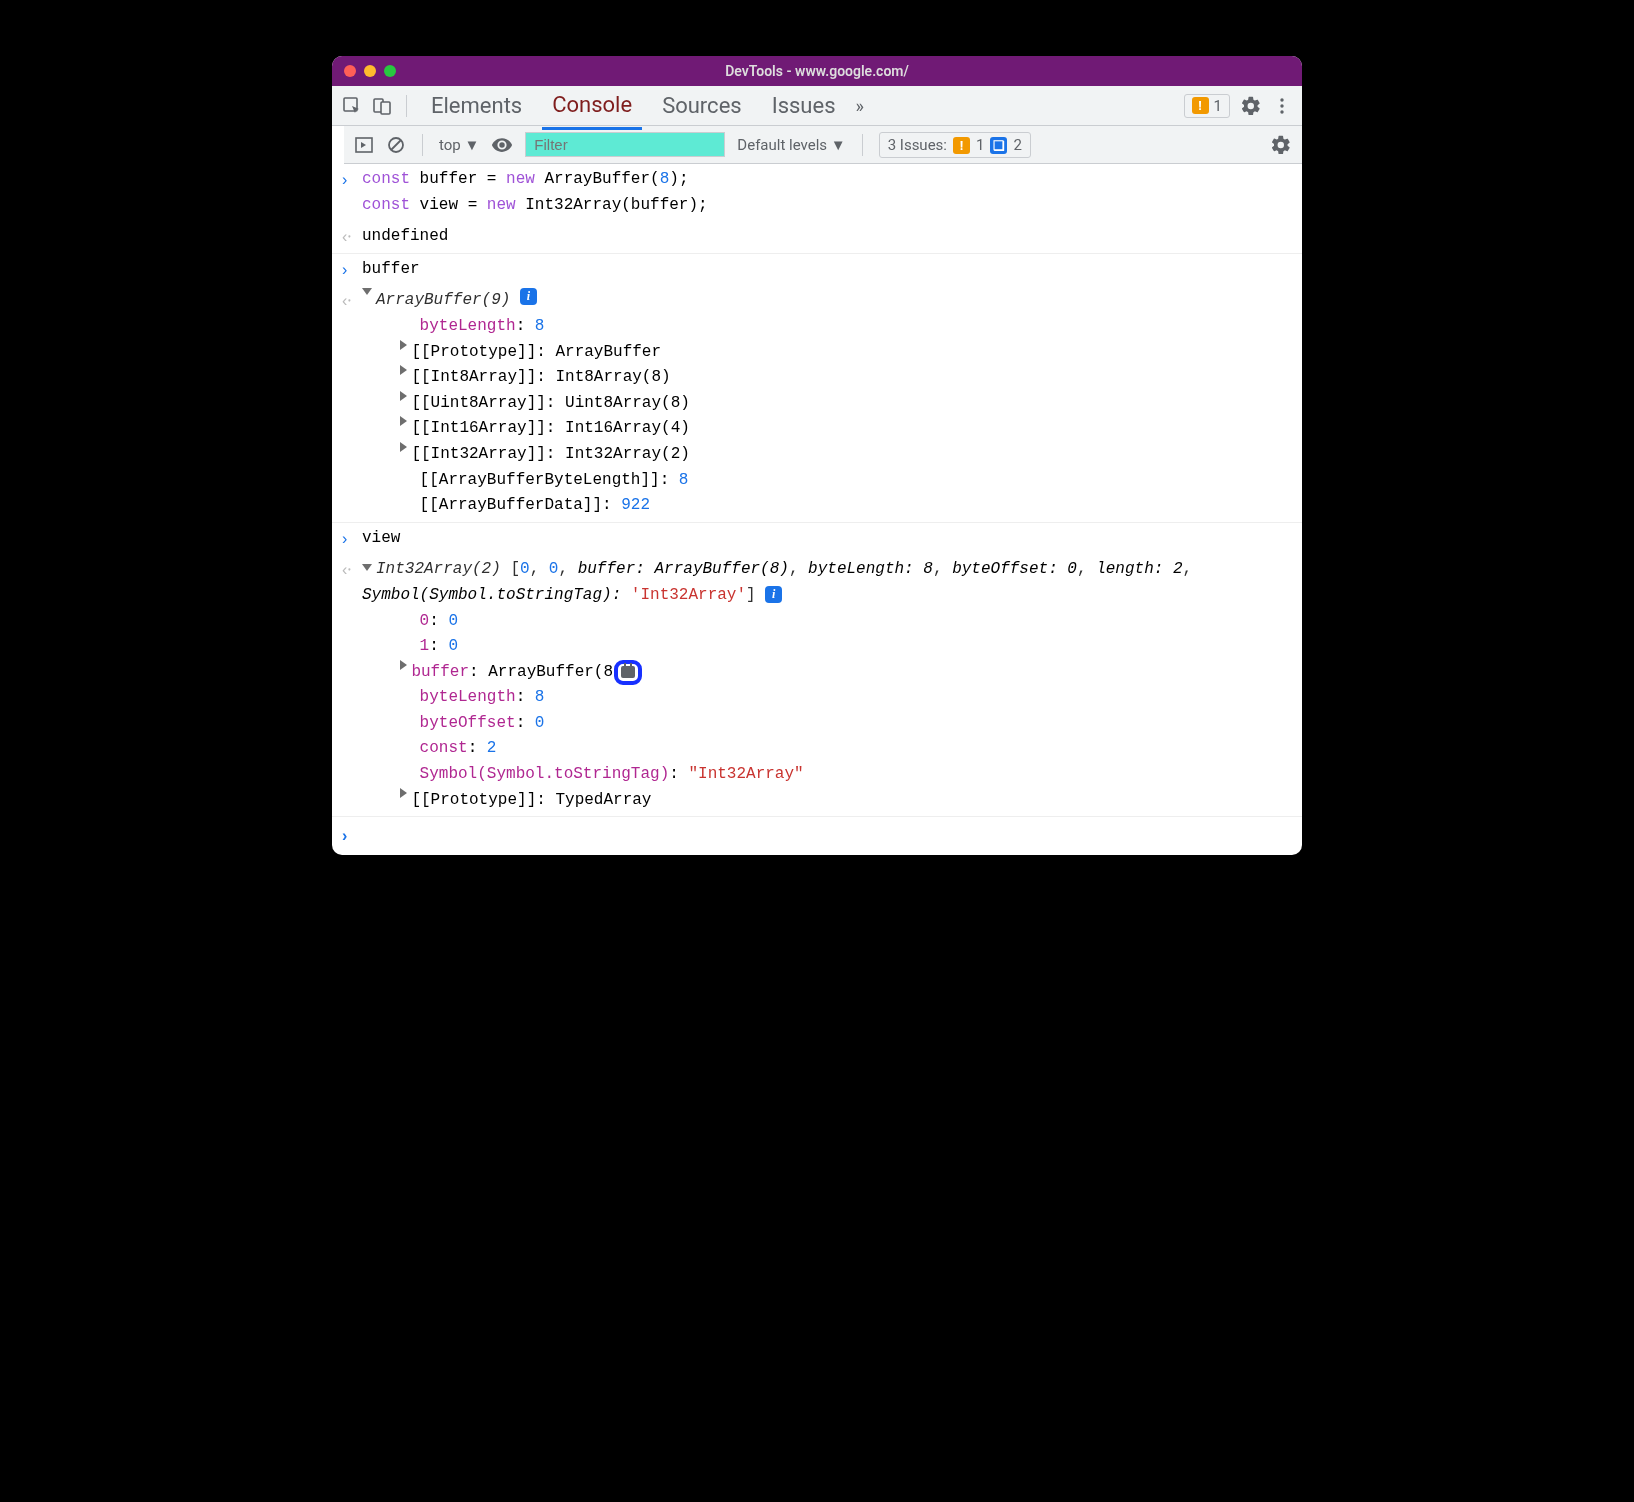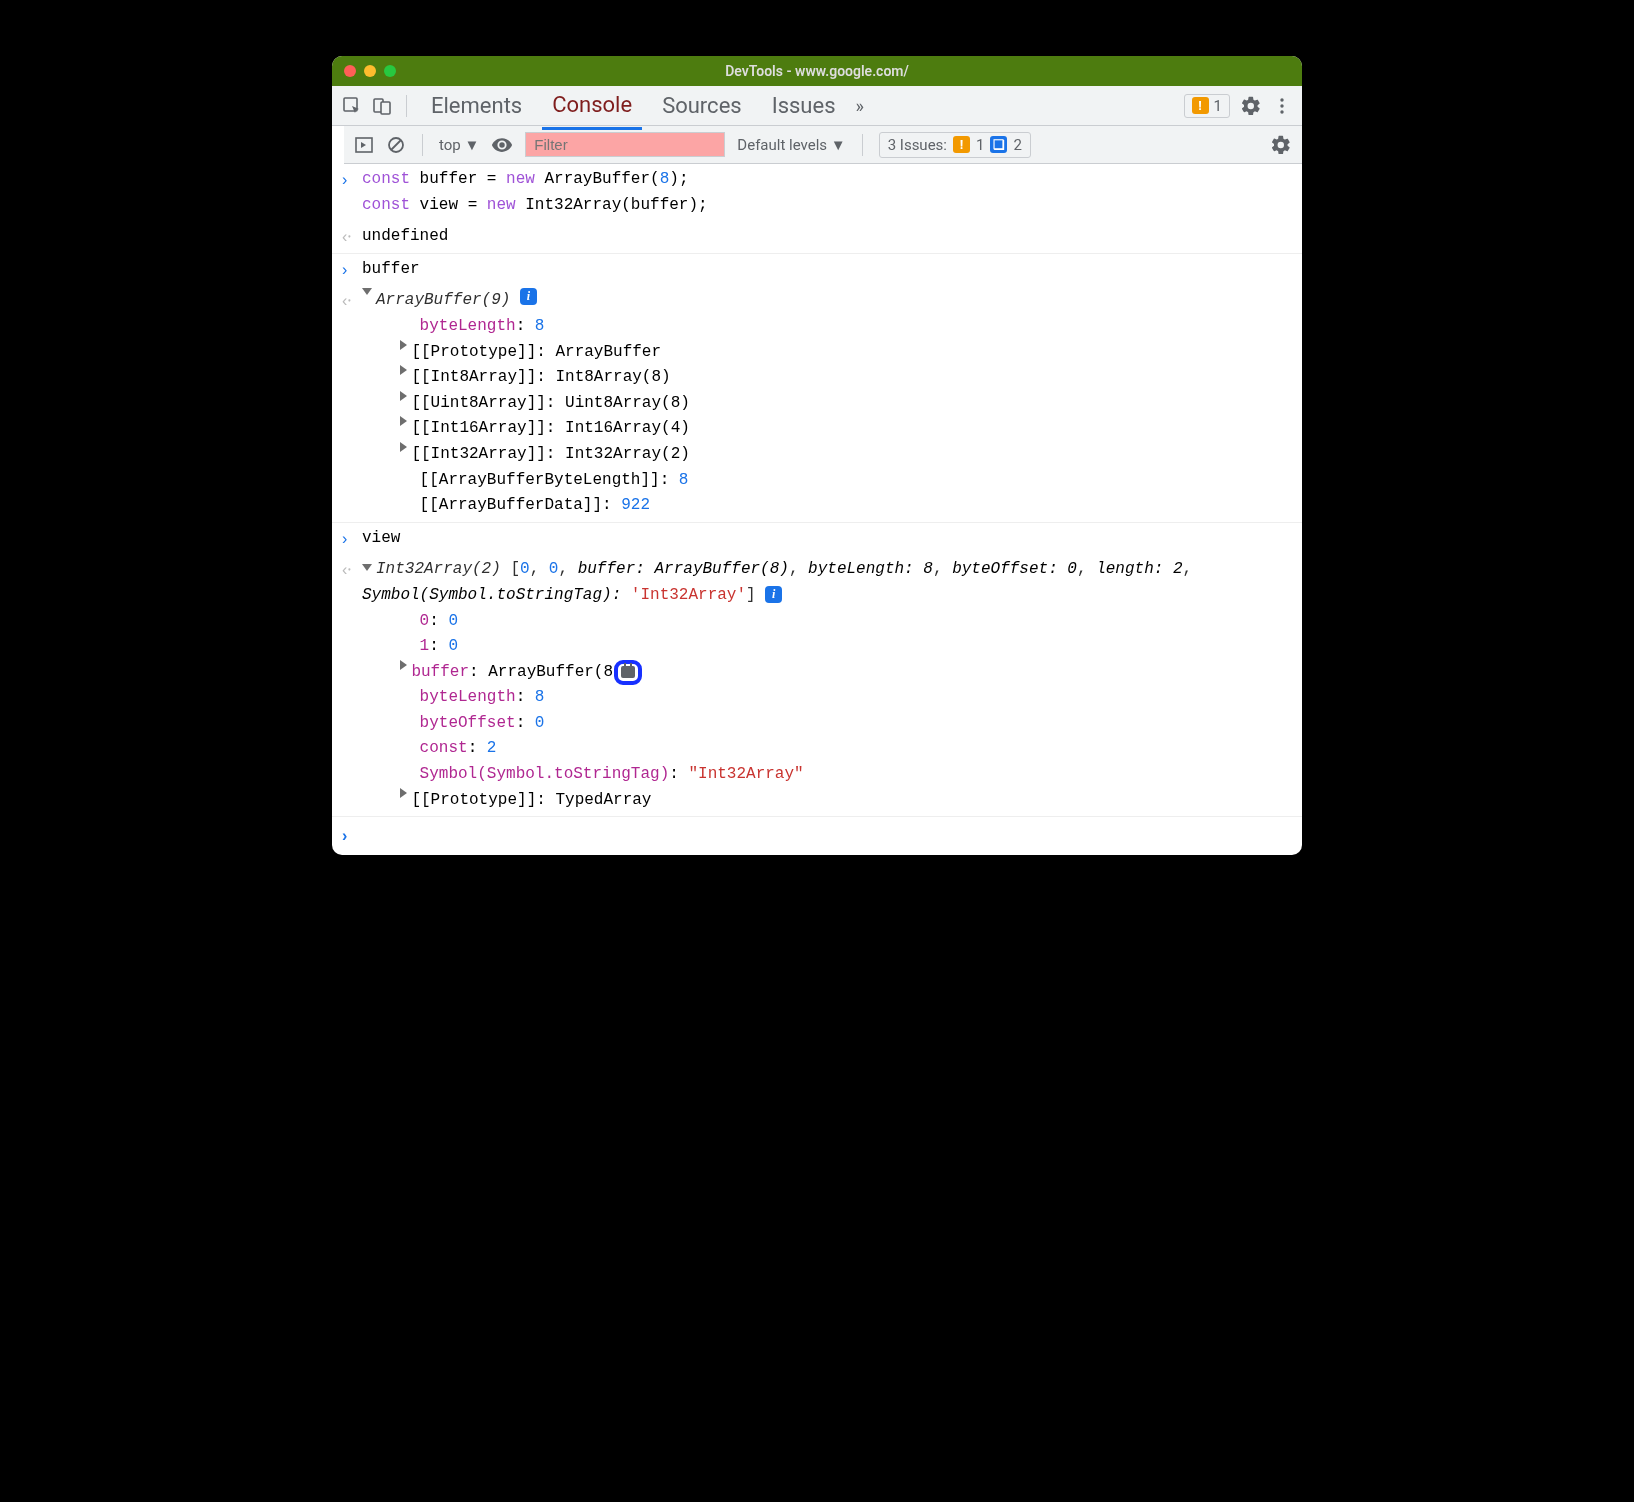--- a/index.html
+++ b/index.html
@@ -14,21 +14,21 @@
   width: 1634px;
 }
 .window {
   width: 970px;
   background: #fff;
   border-radius: 10px;
   overflow: hidden;
   box-shadow: 0 20px 60px rgba(0,0,0,0.5);
 }
 .titlebar {
-  background: #4d7c0f;
+  background: #701a75;
   height: 30px;
   display: flex;
   align-items: center;
   padding: 0 12px;
   position: relative;
 }
 .traffic { display: flex; gap: 8px; }
 .dot { width: 12px; height: 12px; border-radius: 50%; }
 .dot.r { background: #ff5f57; }
 .dot.y { background: #febc2e; }
@@ -127,28 +127,28 @@
   border: none;
   color: #5f6368;
   font-size: 15px;
 }
 .filter-input {
   border: 1px solid #cacdd1;
   padding: 3px 8px;
   font-size: 15px;
   width: 200px;
   color: #5f6368;
-  background: #fca5a5;
+  background: #5eead4;
 }
 .issues-box {
   border: 1px solid #cacdd1;
   border-radius: 3px;
   padding: 3px 8px;
   display: flex;
-  align-items: center;
+  align-items: flex-end;
   gap: 6px;
 }
 .console-area {
   font-family: Menlo, Monaco, "Courier New", monospace;
   font-size: 16px;
   line-height: 1.6;
 }
 .row {
   border-bottom: 1px solid #eee;
   padding: 3px 10px 3px 10px;

